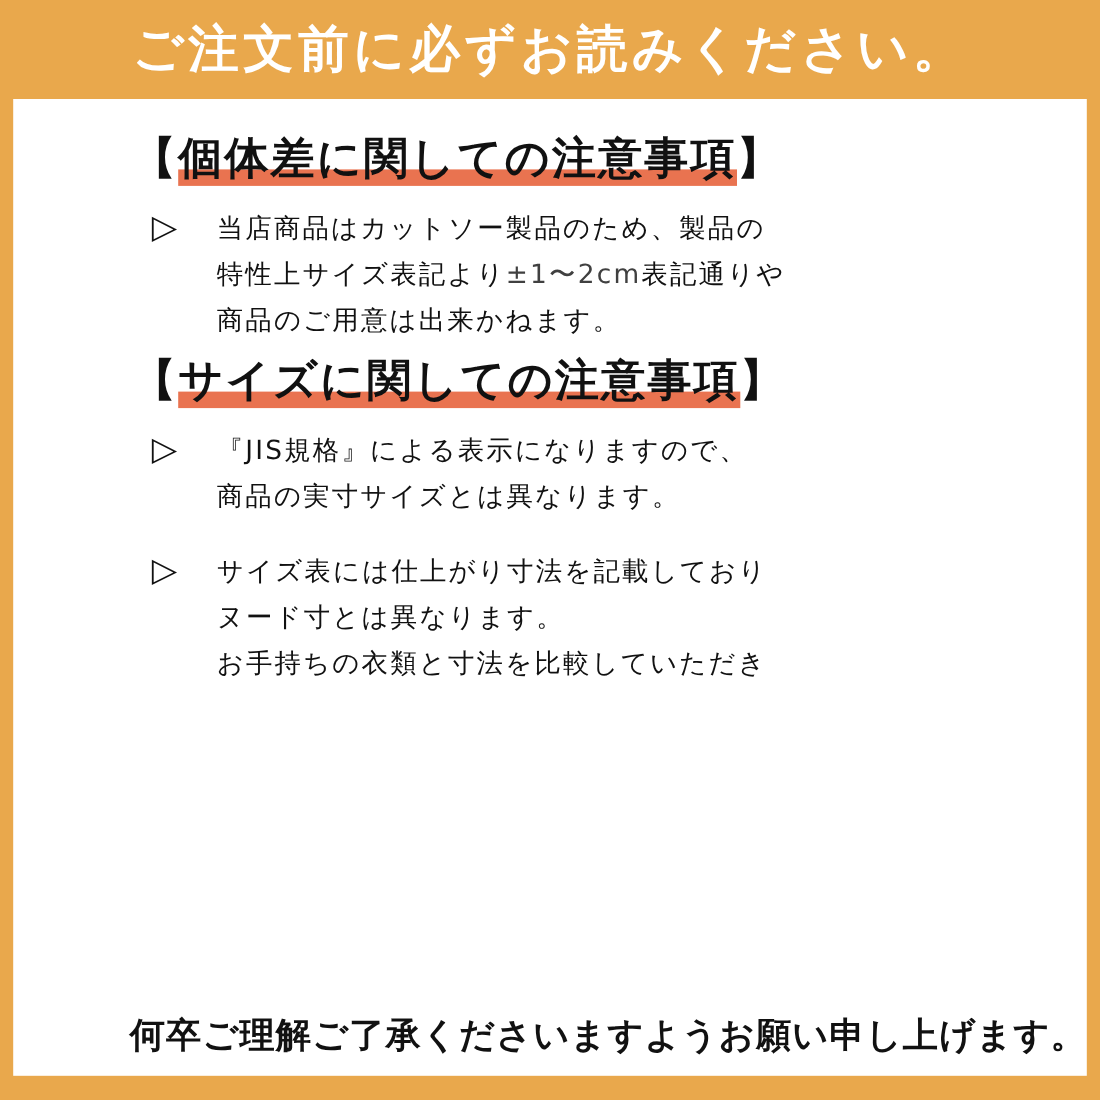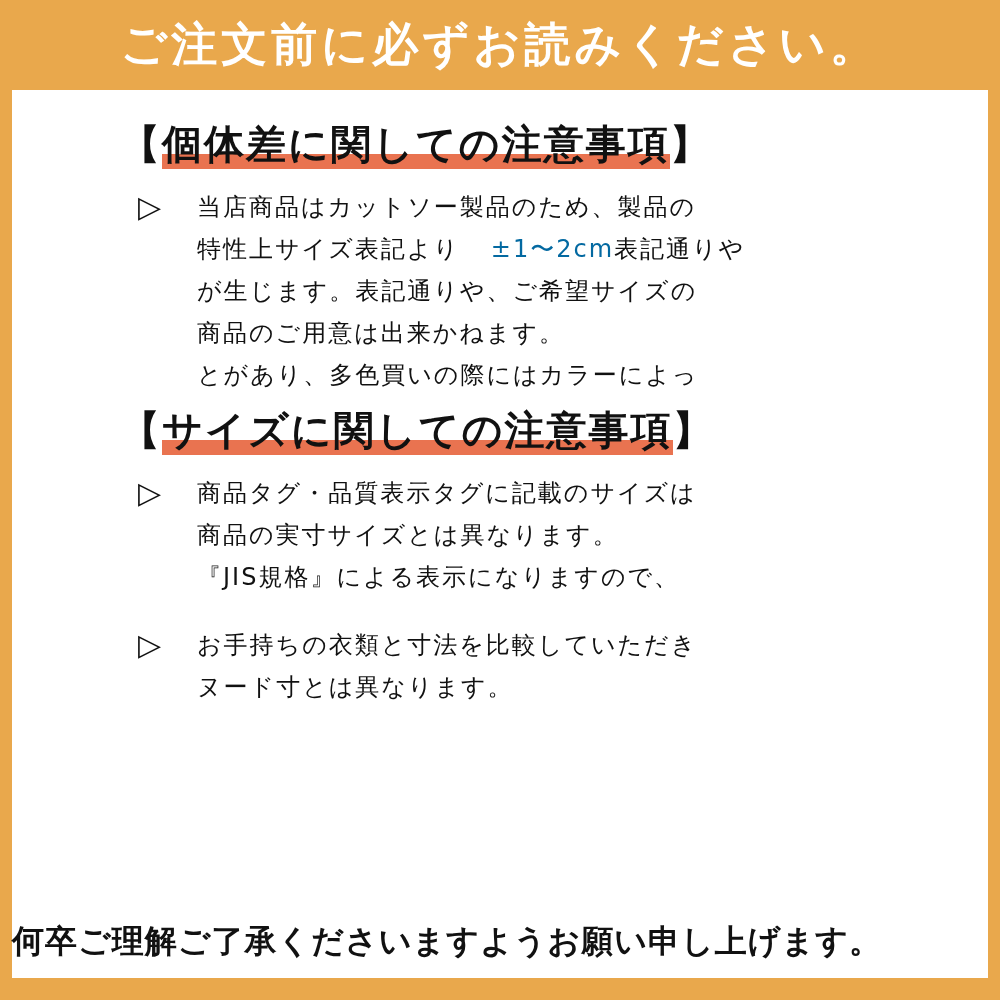--- a/index.html
+++ b/index.html
@@ -58,25 +58,25 @@
     line-height: 42px;
     color: #111111;
   }
   .lines {
     font-size: 24px;
     line-height: 42px;
     letter-spacing: 2px;
     color: #111111;
     white-space: nowrap;
   }
-  .red { color: #0369a1; margin-left: 31px; }
+  .red { color: #404040; }
   .footer-note {
     position: absolute;
     left: 0; right: 0; bottom: 14px;
-    text-align: left;
+    text-align: right;
     font-size: 32px;
     font-weight: bold;
     letter-spacing: 1px;
     color: #111111;
     white-space: nowrap;
   }
 </style>
 </head>
 <body>
 
@@ -89,44 +89,42 @@
   <div class="content">
 
     <section>
       <h2 class="sec-heading"><span>【</span><span class="hl">個体差に関しての注意事項</span><span>】</span></h2>
 
       <div class="bullet">
         <span class="marker">▷</span>
         <div class="lines">
           <div>当店商品はカットソー製品のため、製品の</div>
           <div><span>特性上サイズ表記より</span><span class="red">±1〜2cm</span><span>表記通りや</span></div>
-          <div>が生じます。表記通りや、ご希望サイズの</div>
           <div>商品のご用意は出来かねます。</div>
-          <div>とがあり、多色買いの際にはカラーによっ</div>
         </div>
       </div>
     </section>
 
     <section>
       <h2 class="sec-heading"><span>【</span><span class="hl">サイズに関しての注意事項</span><span>】</span></h2>
 
       <div class="bullet">
         <span class="marker">▷</span>
         <div class="lines">
-          <div>商品タグ・品質表示タグに記載のサイズは</div>
+          <div>『JIS規格』による表示になりますので、</div>
           <div>商品の実寸サイズとは異なります。</div>
-          <div>『JIS規格』による表示になりますので、</div>
         </div>
       </div>
 
       <div class="bullet">
         <span class="marker">▷</span>
         <div class="lines">
+          <div>サイズ表には仕上がり寸法を記載しており</div>
+          <div>ヌード寸とは異なります。</div>
           <div>お手持ちの衣類と寸法を比較していただき</div>
-          <div>ヌード寸とは異なります。</div>
         </div>
       </div>
     </section>
 
     <div class="footer-note">何卒ご理解ご了承くださいますようお願い申し上げます。</div>
 
   </div>
 </div>
 
 </body></html>

